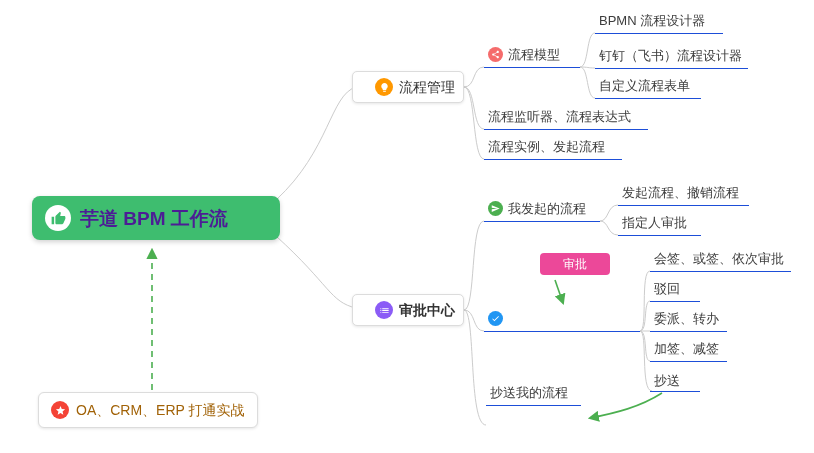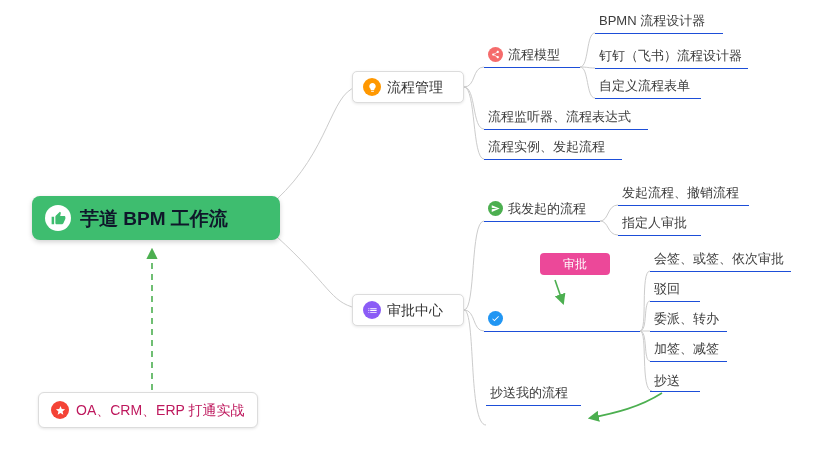--- a/index.html
+++ b/index.html
@@ -9,35 +9,35 @@
   }
   svg.links{position:absolute;left:0;top:0;width:814px;height:453px;}
   .links path.gray{fill:none;stroke:#cccccc;stroke-width:1;}
   .links path.green{fill:none;stroke:#4caf50;stroke-width:1.6;}
   .links path.dashed{stroke-dasharray:6 5;}
 
   .node{position:absolute;display:flex;align-items:center;box-sizing:border-box;}
 
   .root{
     left:32px;top:196px;width:248px;height:44px;border-radius:8px;
-    background:#3ebd6f;color:#0f172a;font-size:19px;font-weight:bold;
+    background:#3ebd6f;color:#4c1d95;font-size:19px;font-weight:bold;
     padding:0 13px;gap:9px;box-shadow:0 2px 5px rgba(0,0,0,.18);
   }
   .branch{
     left:352px;width:112px;height:32px;background:#ffffff;
     border:1px solid #dcdcdc;border-radius:5px;box-shadow:0 1px 3px rgba(0,0,0,.10);
-    padding:0 10px;gap:6px;font-size:14px;color:#333333;
+    padding:0 22px;gap:6px;font-size:14px;color:#333333;
   }
   .branch.pm{top:71px;}
-  .branch.ac{top:294px;}
+  .branch.ac{top:294px;font-weight:bold;}
 
   .practice{
     left:38px;top:392px;height:36px;background:#ffffff;display:inline-flex;
     border:1px solid #dcdcdc;border-radius:6px;box-shadow:0 1px 3px rgba(0,0,0,.10);
-    padding:0 12px;gap:7px;font-size:14px;color:#be185d;
+    padding:0 12px;gap:7px;font-size:14px;color:#a16207;
   }
 
   .leaf{
     height:22px;padding:0 4px 4px 4px;border-bottom:1px solid #1d4ed8;
     font-size:13px;color:#3d3d3d;gap:5px;align-items:center;
   }
   .lbl{white-space:nowrap;line-height:1;}
 
   .circle{display:inline-flex;align-items:center;justify-content:center;border-radius:50%;flex:none;}
   .circle.b{width:18px;height:18px;}

